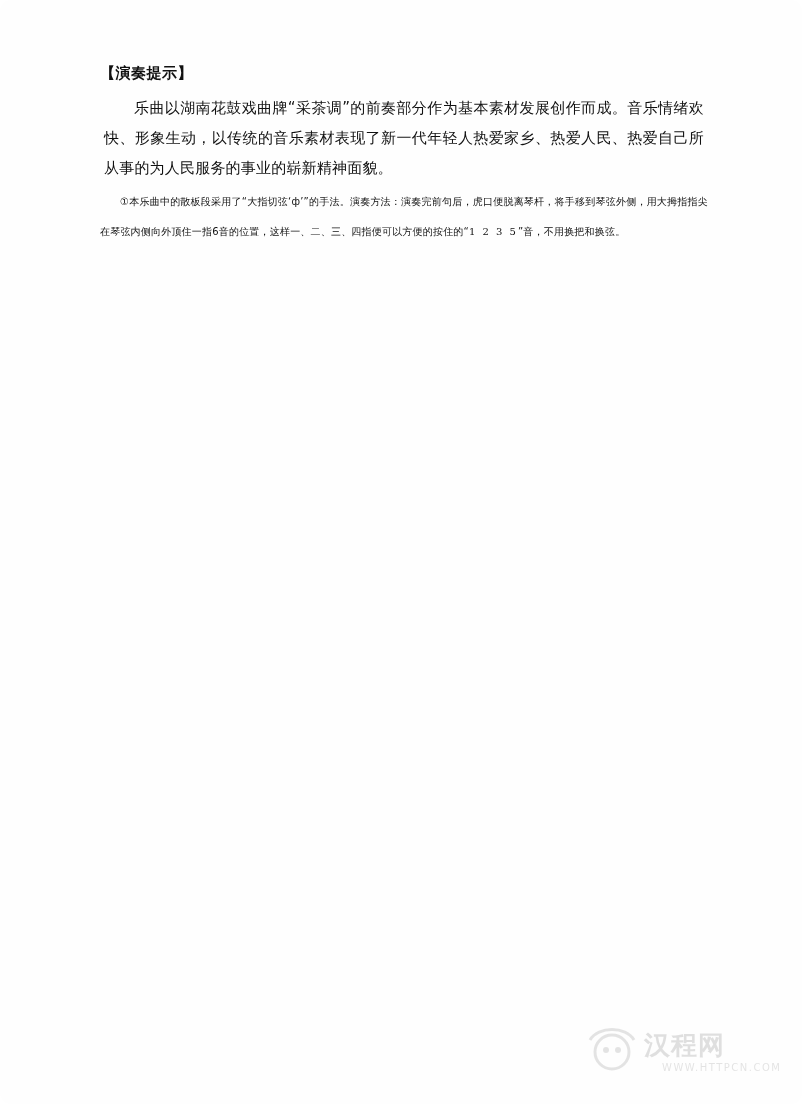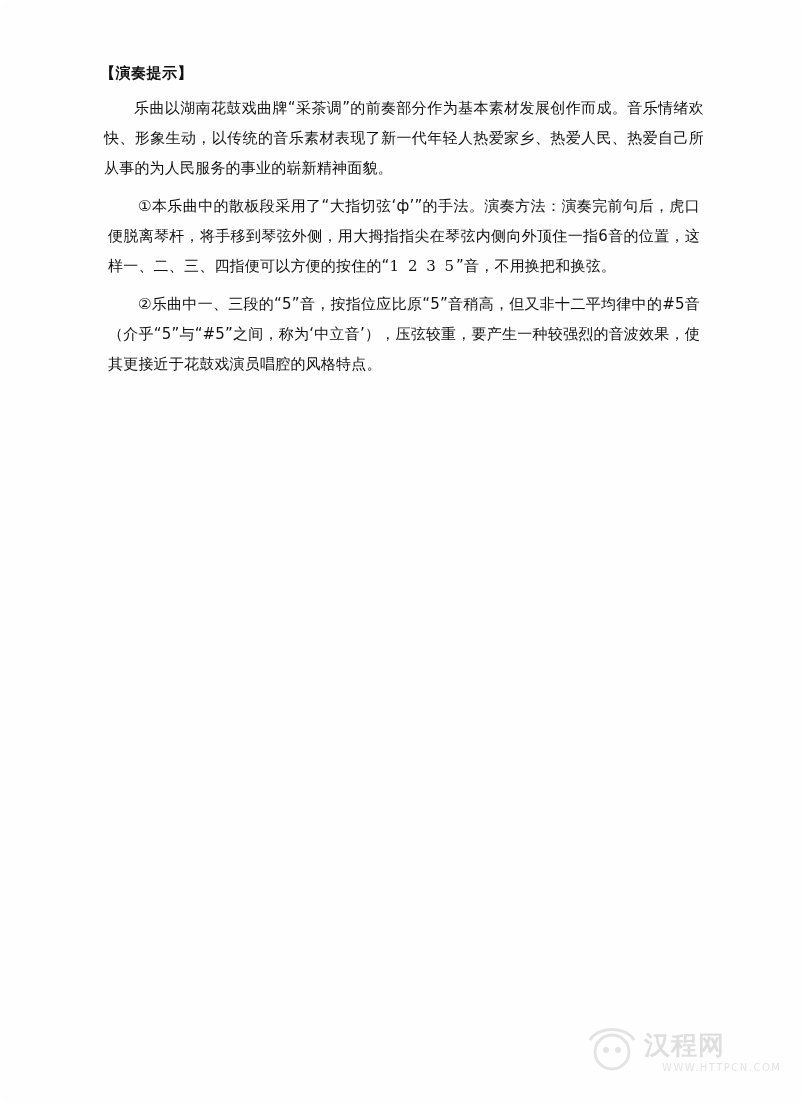--- a/index.html
+++ b/index.html
@@ -41,23 +41,23 @@
     line-height: 30px;
     margin: 4px;
     text-align: justify;
     text-justify: inter-ideograph;
     letter-spacing: 0.2px;
   }
   .para.indent {
     text-indent: 2em;
   }
   .para-hang {
-    font-size: 15px;
+    font-size: 10px;
     line-height: 30px;
-    margin: 8px;
+    margin: 0;
     text-align: justify;
     text-justify: inter-ideograph;
     padding-left: 0;
     text-indent: 2em;
     letter-spacing: 0.2px;
   }
   .notes {
     font-family: "DejaVu Serif", "Liberation Serif", serif;
     letter-spacing: 2px;
   }
@@ -105,23 +105,20 @@
   <div class="content">
 
     <h1 class="heading">【演奏提示】</h1>
 
     <p class="para indent">乐曲以湖南花鼓戏曲牌“采茶调”的前奏部分作为基本素材发展创作而成。音乐情绪欢快、形象生动，以传统的音乐素材表现了新一代年轻人热爱家乡、热爱人民、热爱自己所从事的为人民服务的事业的崭新精神面貌。</p>
 
     <p class="para-hang">
       <span class="marker">①</span><span>本乐曲中的散板段采用了“大指切弦‘ф’”的手法。演奏方法：演奏完前句后，虎口便脱离琴杆，将手移到琴弦外侧，用大拇指指尖在琴弦内侧向外顶住一指6音的位置，这样一、二、三、四指便可以方便的按住的“</span><span class="notes">1 2 3 5</span><span>”音，不用换把和换弦。</span>
     </p>
 
-    <p class="para-hang">
-      <span class="marker">②</span><span>乐曲中一、三段的“5”音，按指位应比原“5”音稍高，但又非十二平均律中的#5音（介乎“5”与“#5”之间，称为‘中立音’），压弦较重，要产生一种较强烈的音波效果，使其更接近于花鼓戏演员唱腔的风格特点。</span>
-    </p>
 
   </div>
 
   <div class="watermark">
     <svg class="wm-mark" viewBox="0 0 56 56">
       <circle cx="28" cy="30" r="17" fill="none" stroke="#888" stroke-width="3"></circle>
       <circle cx="22" cy="28" r="3" fill="#888"></circle>
       <circle cx="34" cy="28" r="3" fill="#888"></circle>
       <path d="M6 18 C14 4, 42 4, 50 18" fill="none" stroke="#888" stroke-width="3"></path>
     </svg>

